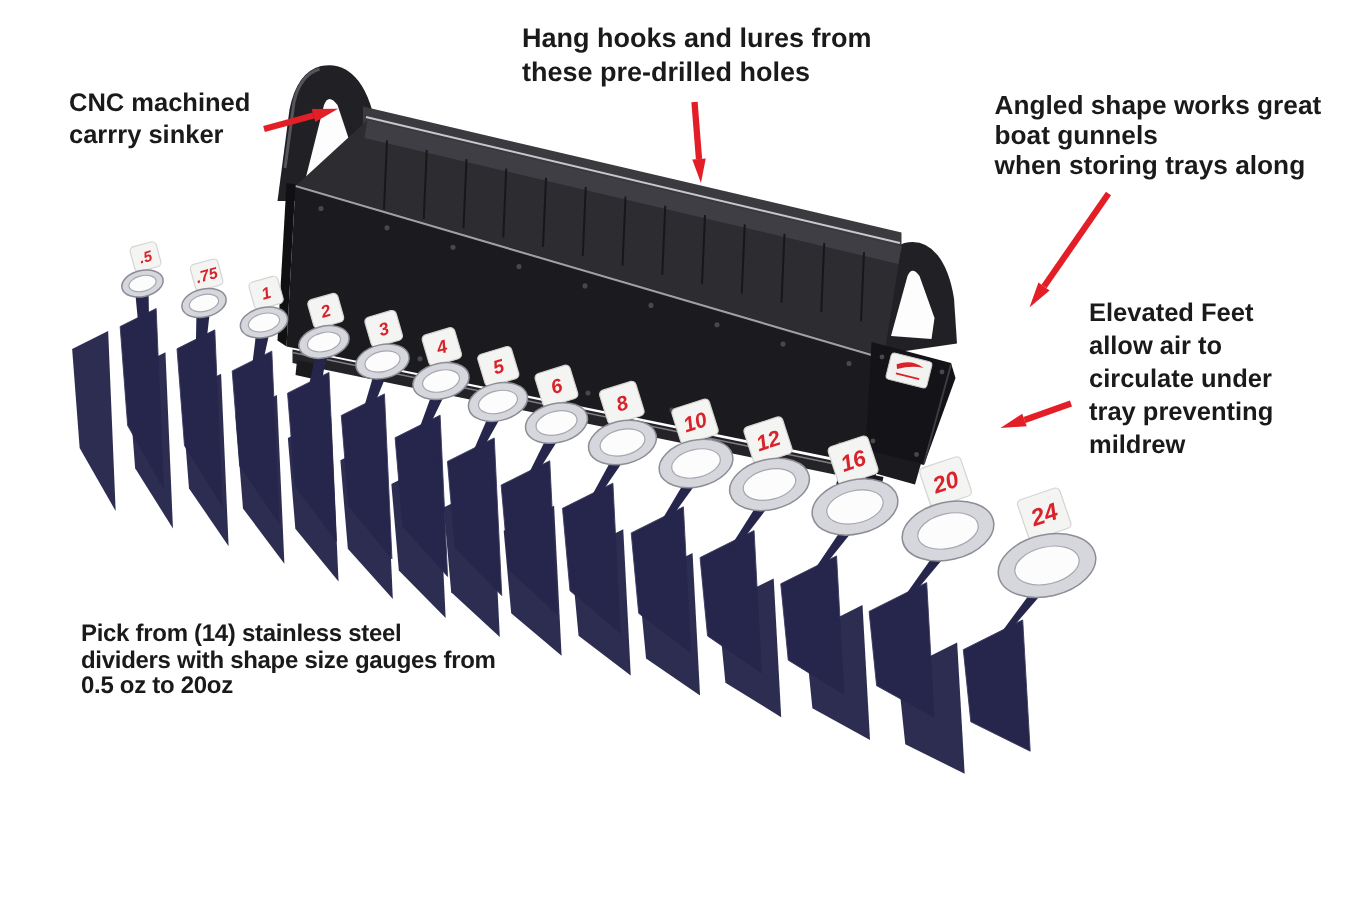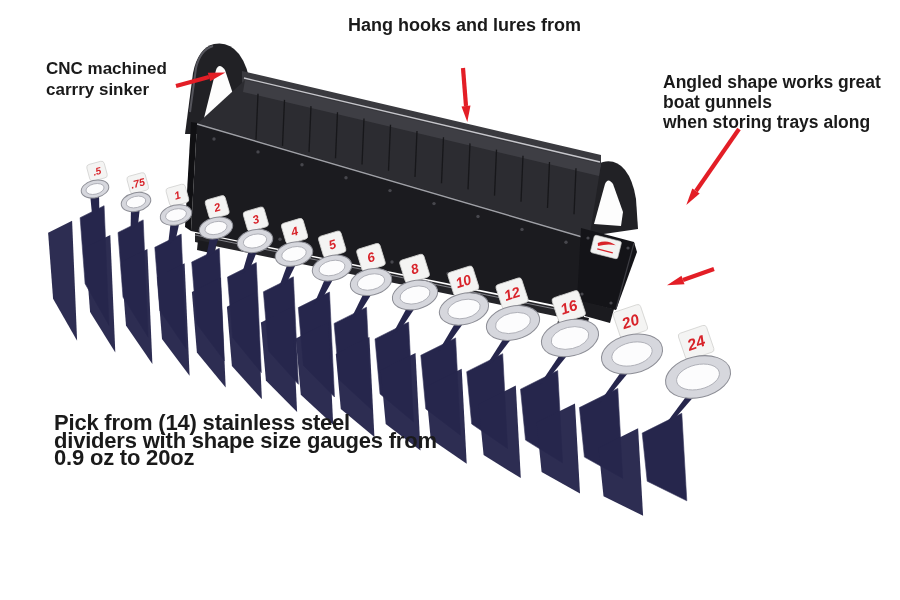--- a/index.html
+++ b/index.html
@@ -3,23 +3,23 @@
 <meta charset="utf-8">
 <style>
   html,body{margin:0;padding:0;background:#ffffff;}
   .stage{position:relative;width:900px;height:600px;background:#ffffff;overflow:hidden;
          font-family:"Liberation Sans",sans-serif;}
   #scene{position:absolute;left:0;top:0;}
   .note{position:absolute;font-weight:700;color:var(--text,#1a1a1a);}
   .note div{white-space:nowrap;}
   #note-cnc{left:46px;top:58px;font-size:17px;line-height:21px;}
   #note-hang{left:324px;top:14px;font-size:18px;line-height:23px;margin-left:24px;}
-  #note-angled{left:663px;top:72px;font-size:17.5px;line-height:20px;}
+  #note-angled{left:663px;top:60px;font-size:17.5px;line-height:20px;}
   #note-feet{left:726px;top:198px;font-size:17px;line-height:22px;}
-  #note-pick{left:54px;top:414px;font-size:22px;line-height:17.5px;letter-spacing:-0.2px;}
+  #note-pick{left:54px;top:414px;font-size:16px;line-height:17.5px;letter-spacing:-0.2px;}
   .arrow-line{stroke:var(--accent,#e31e26);stroke-width:4.2;}
   .arrow-head{fill:var(--accent,#e31e26);}
   .blade{fill:var(--navy,#26264c);}
   .shadow{opacity:0.97;}
   .stemline{fill:var(--navy,#26264c);}
   .tab{fill:#f4f4f3;stroke:#d4d4d2;stroke-width:0.8;}
   .gauge-text{font-family:"Liberation Sans",sans-serif;font-weight:700;font-style:italic;
               fill:var(--label-red,#d8232a);}
   .ring-outer{fill:var(--silver,#d6d7dd);stroke:#8c8d95;stroke-width:1;}
   .ring-hole{fill:#fcfcfd;stroke:#a6a7af;stroke-width:0.8;}
@@ -309,24 +309,32 @@
       </g>
     </g>
   </svg>
 
   <div class="note" id="note-cnc">
     <div>CNC machined</div>
     <div>carrry sinker</div>
   </div>
   <div class="note" id="note-hang">
     <div>Hang hooks and lures from</div>
+    <div>these pre-drilled holes</div>
   </div>
   <div class="note" id="note-angled">
     <div>Angled shape works great</div>
     <div>boat gunnels</div>
     <div>when storing trays along</div>
   </div>
+  <div class="note" id="note-feet">
+    <div>Elevated Feet</div>
+    <div>allow air to</div>
+    <div>circulate under</div>
+    <div>tray preventing</div>
+    <div>mildrew</div>
+  </div>
   <div class="note" id="note-pick">
     <div>Pick from (14) stainless steel</div>
     <div>dividers with shape size gauges from</div>
-    <div>0.9 oz to 20oz</div>
+    <div>0.5 oz to 20oz</div>
   </div>
 </div>
 
 </body></html>

